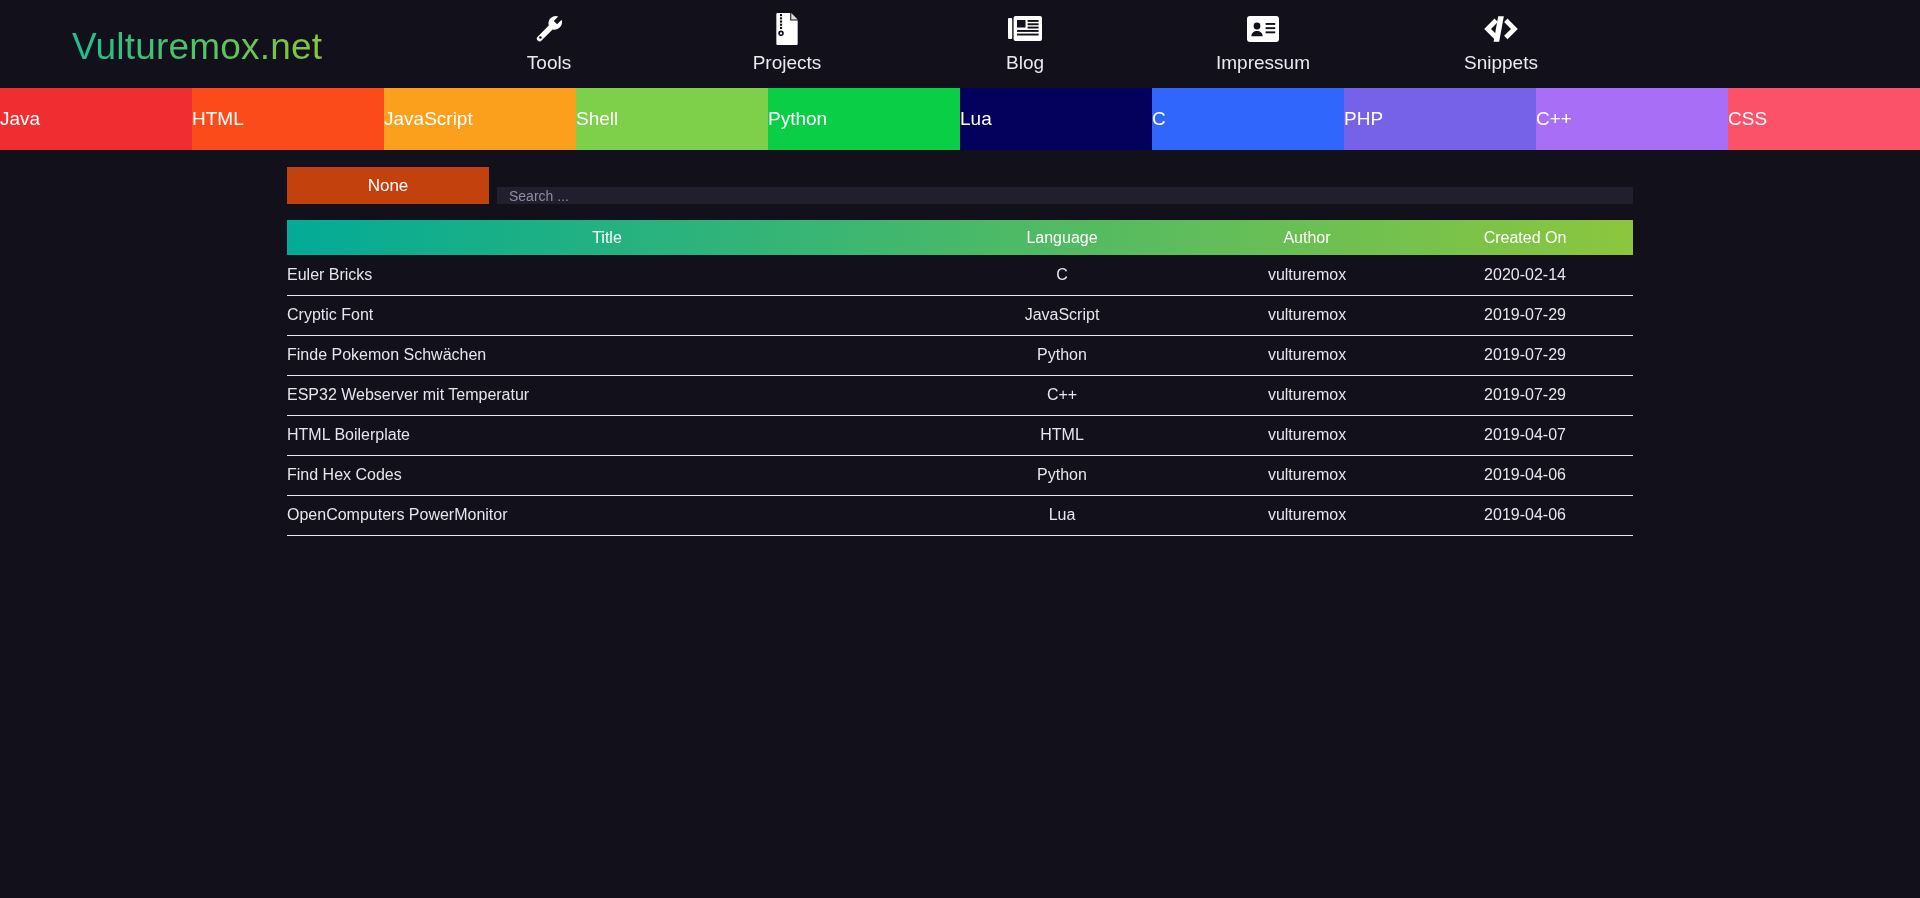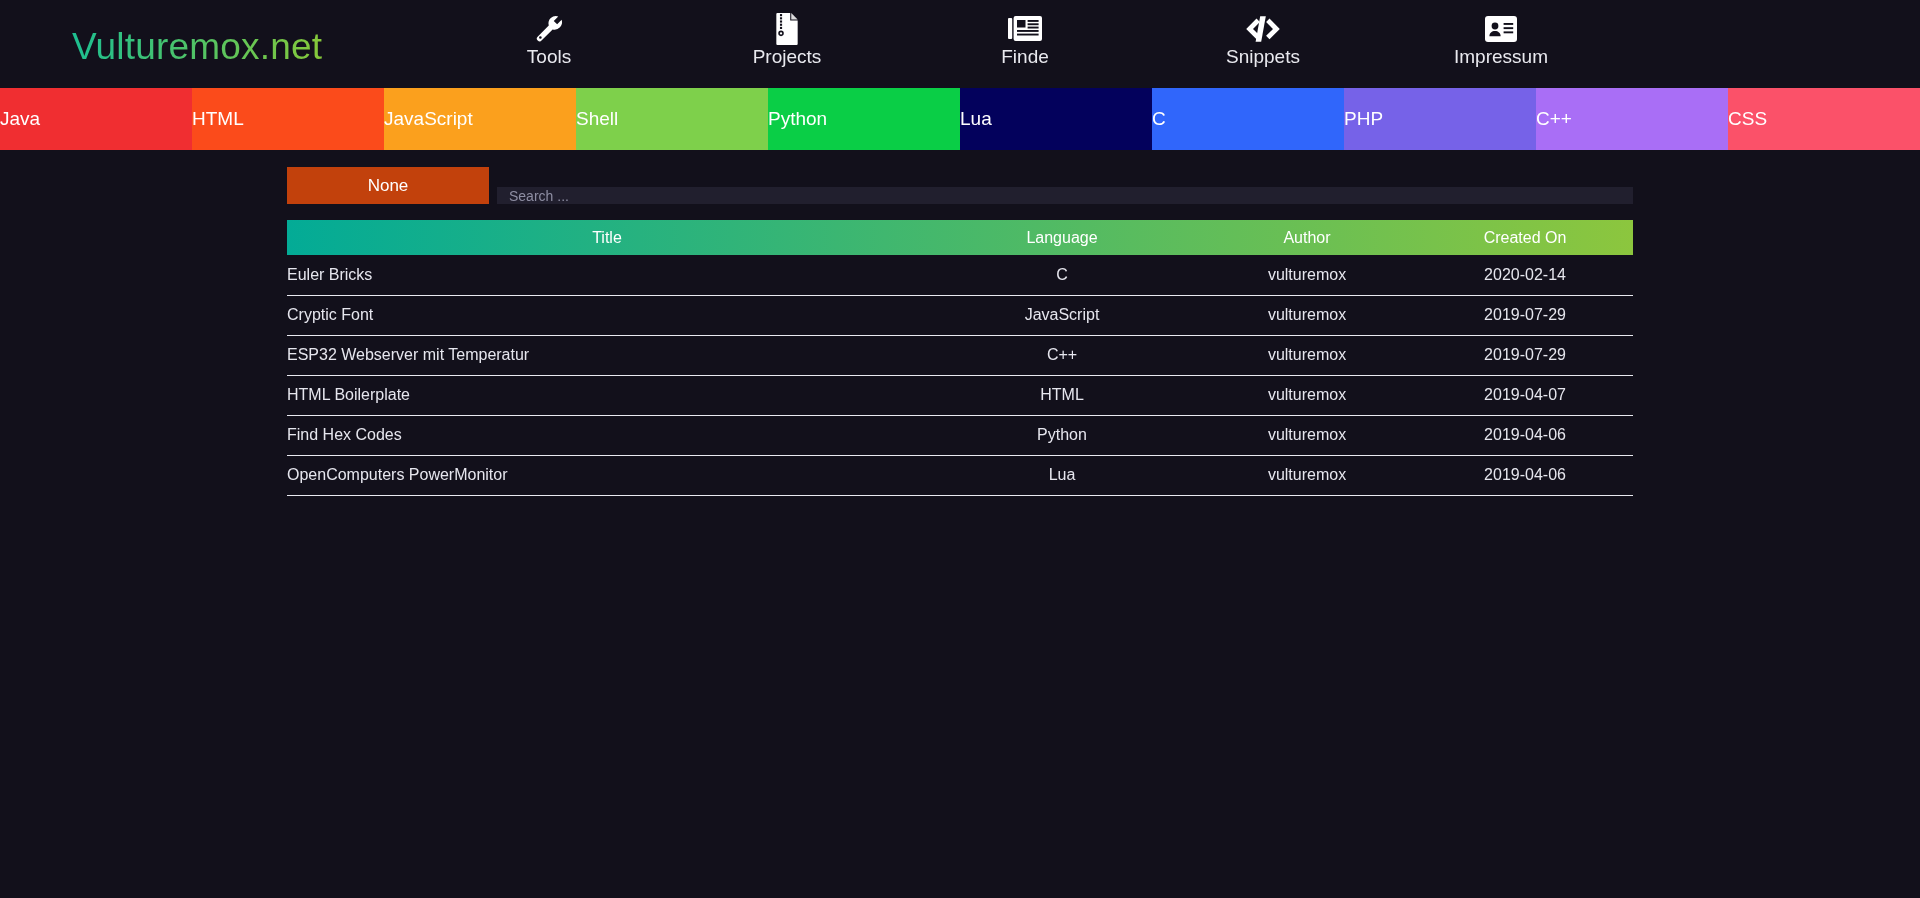--- a/index.html
+++ b/index.html
@@ -43,20 +43,21 @@
     height: 100px;
     display: flex;
     align-items: flex-start;
   }
   .navitem {
     width: 238px;
     padding-top: 12px;
     display: flex;
     flex-direction: column;
     align-items: center;
+    gap: 6px;
     cursor: pointer;
     text-decoration: none;
   }
   .navitem .ico {
     height: 34px;
     display: flex;
     align-items: center;
     justify-content: center;
   }
   .navitem .ico svg { display: block; }
@@ -210,48 +211,48 @@
           <rect x="0" y="2" width="4.2" height="21" rx="1"></rect>
           <rect x="5.6" y="0" width="28.4" height="25" rx="2"></rect>
           <rect x="9" y="4" width="8.5" height="7.5" fill="#12101b"></rect>
           <rect x="19.6" y="4" width="11" height="1.9" fill="#12101b"></rect>
           <rect x="19.6" y="7.3" width="11" height="1.9" fill="#12101b"></rect>
           <rect x="19.6" y="10.6" width="11" height="1.9" fill="#12101b"></rect>
           <rect x="9" y="14" width="21.6" height="1.9" fill="#12101b"></rect>
           <rect x="9" y="17.6" width="21.6" height="1.9" fill="#12101b"></rect>
         </svg>
       </span>
-      <span class="navlabel">Finde</span>
-    </a>
-
-    <a class="navitem">
-      <span class="ico">
-        <svg width="36" height="28" viewBox="0 0 36 28" aria-hidden="true">
-          <path d="M11.5 3.6L1.2 13.9l10.3 10.3 3.4-3.4-6.9-6.9 6.9-6.9z" fill="#ffffff"></path>
-          <path d="M24.5 3.6l-3.4 3.4 6.9 6.9-6.9 6.9 3.4 3.4 10.3-10.3z" fill="#ffffff"></path>
-          <path d="M20.8 1.3l-5.6 0 -4.6 25.4 5.6 0z" fill="#ffffff"></path>
-        </svg>
-      </span>
-      <span class="navlabel">Snippets</span>
+      <span class="navlabel">Blog</span>
     </a>
 
     <a class="navitem">
       <span class="ico">
         <svg width="32" height="26" viewBox="0 0 32 26" fill="#ffffff" aria-hidden="true">
           <rect x="0" y="0" width="32" height="26" rx="3"></rect>
           <circle cx="10" cy="10" r="3.4" fill="#12101b"></circle>
           <path d="M4.4 20.2c0-3.1 2.5-5.1 5.6-5.1s5.6 2 5.6 5.1z" fill="#12101b"></path>
           <rect x="18.6" y="7" width="9.6" height="1.9" fill="#12101b"></rect>
           <rect x="18.6" y="11.2" width="9.6" height="1.9" fill="#12101b"></rect>
           <rect x="18.6" y="15.4" width="9.6" height="1.9" fill="#12101b"></rect>
         </svg>
       </span>
       <span class="navlabel">Impressum</span>
     </a>
 
+    <a class="navitem">
+      <span class="ico">
+        <svg width="36" height="28" viewBox="0 0 36 28" aria-hidden="true">
+          <path d="M11.5 3.6L1.2 13.9l10.3 10.3 3.4-3.4-6.9-6.9 6.9-6.9z" fill="#ffffff"></path>
+          <path d="M24.5 3.6l-3.4 3.4 6.9 6.9-6.9 6.9 3.4 3.4 10.3-10.3z" fill="#ffffff"></path>
+          <path d="M20.8 1.3l-5.6 0 -4.6 25.4 5.6 0z" fill="#ffffff"></path>
+        </svg>
+      </span>
+      <span class="navlabel">Snippets</span>
+    </a>
+
   </nav>
 </div>
 
 <div class="langbar">
   <div class="langtab" style="background: rgb(240, 46, 49);">
       <span>Java</span>
     </div>
   <div class="langtab" style="background: rgb(251, 75, 27);">
       <span>HTML</span>
     </div>
@@ -307,20 +308,26 @@
           <td class="c-author">vulturemox</td>
           <td class="c-created">2020-02-14</td>
         </tr>
         <tr>
           <td class="c-title">Cryptic Font</td>
           <td class="c-language">JavaScript</td>
           <td class="c-author">vulturemox</td>
           <td class="c-created">2019-07-29</td>
         </tr>
         <tr>
+          <td class="c-title">Finde Pokemon Schwächen</td>
+          <td class="c-language">Python</td>
+          <td class="c-author">vulturemox</td>
+          <td class="c-created">2019-07-29</td>
+        </tr>
+        <tr>
           <td class="c-title">ESP32 Webserver mit Temperatur</td>
           <td class="c-language">C++</td>
           <td class="c-author">vulturemox</td>
           <td class="c-created">2019-07-29</td>
         </tr>
         <tr>
           <td class="c-title">HTML Boilerplate</td>
           <td class="c-language">HTML</td>
           <td class="c-author">vulturemox</td>
           <td class="c-created">2019-04-07</td>

